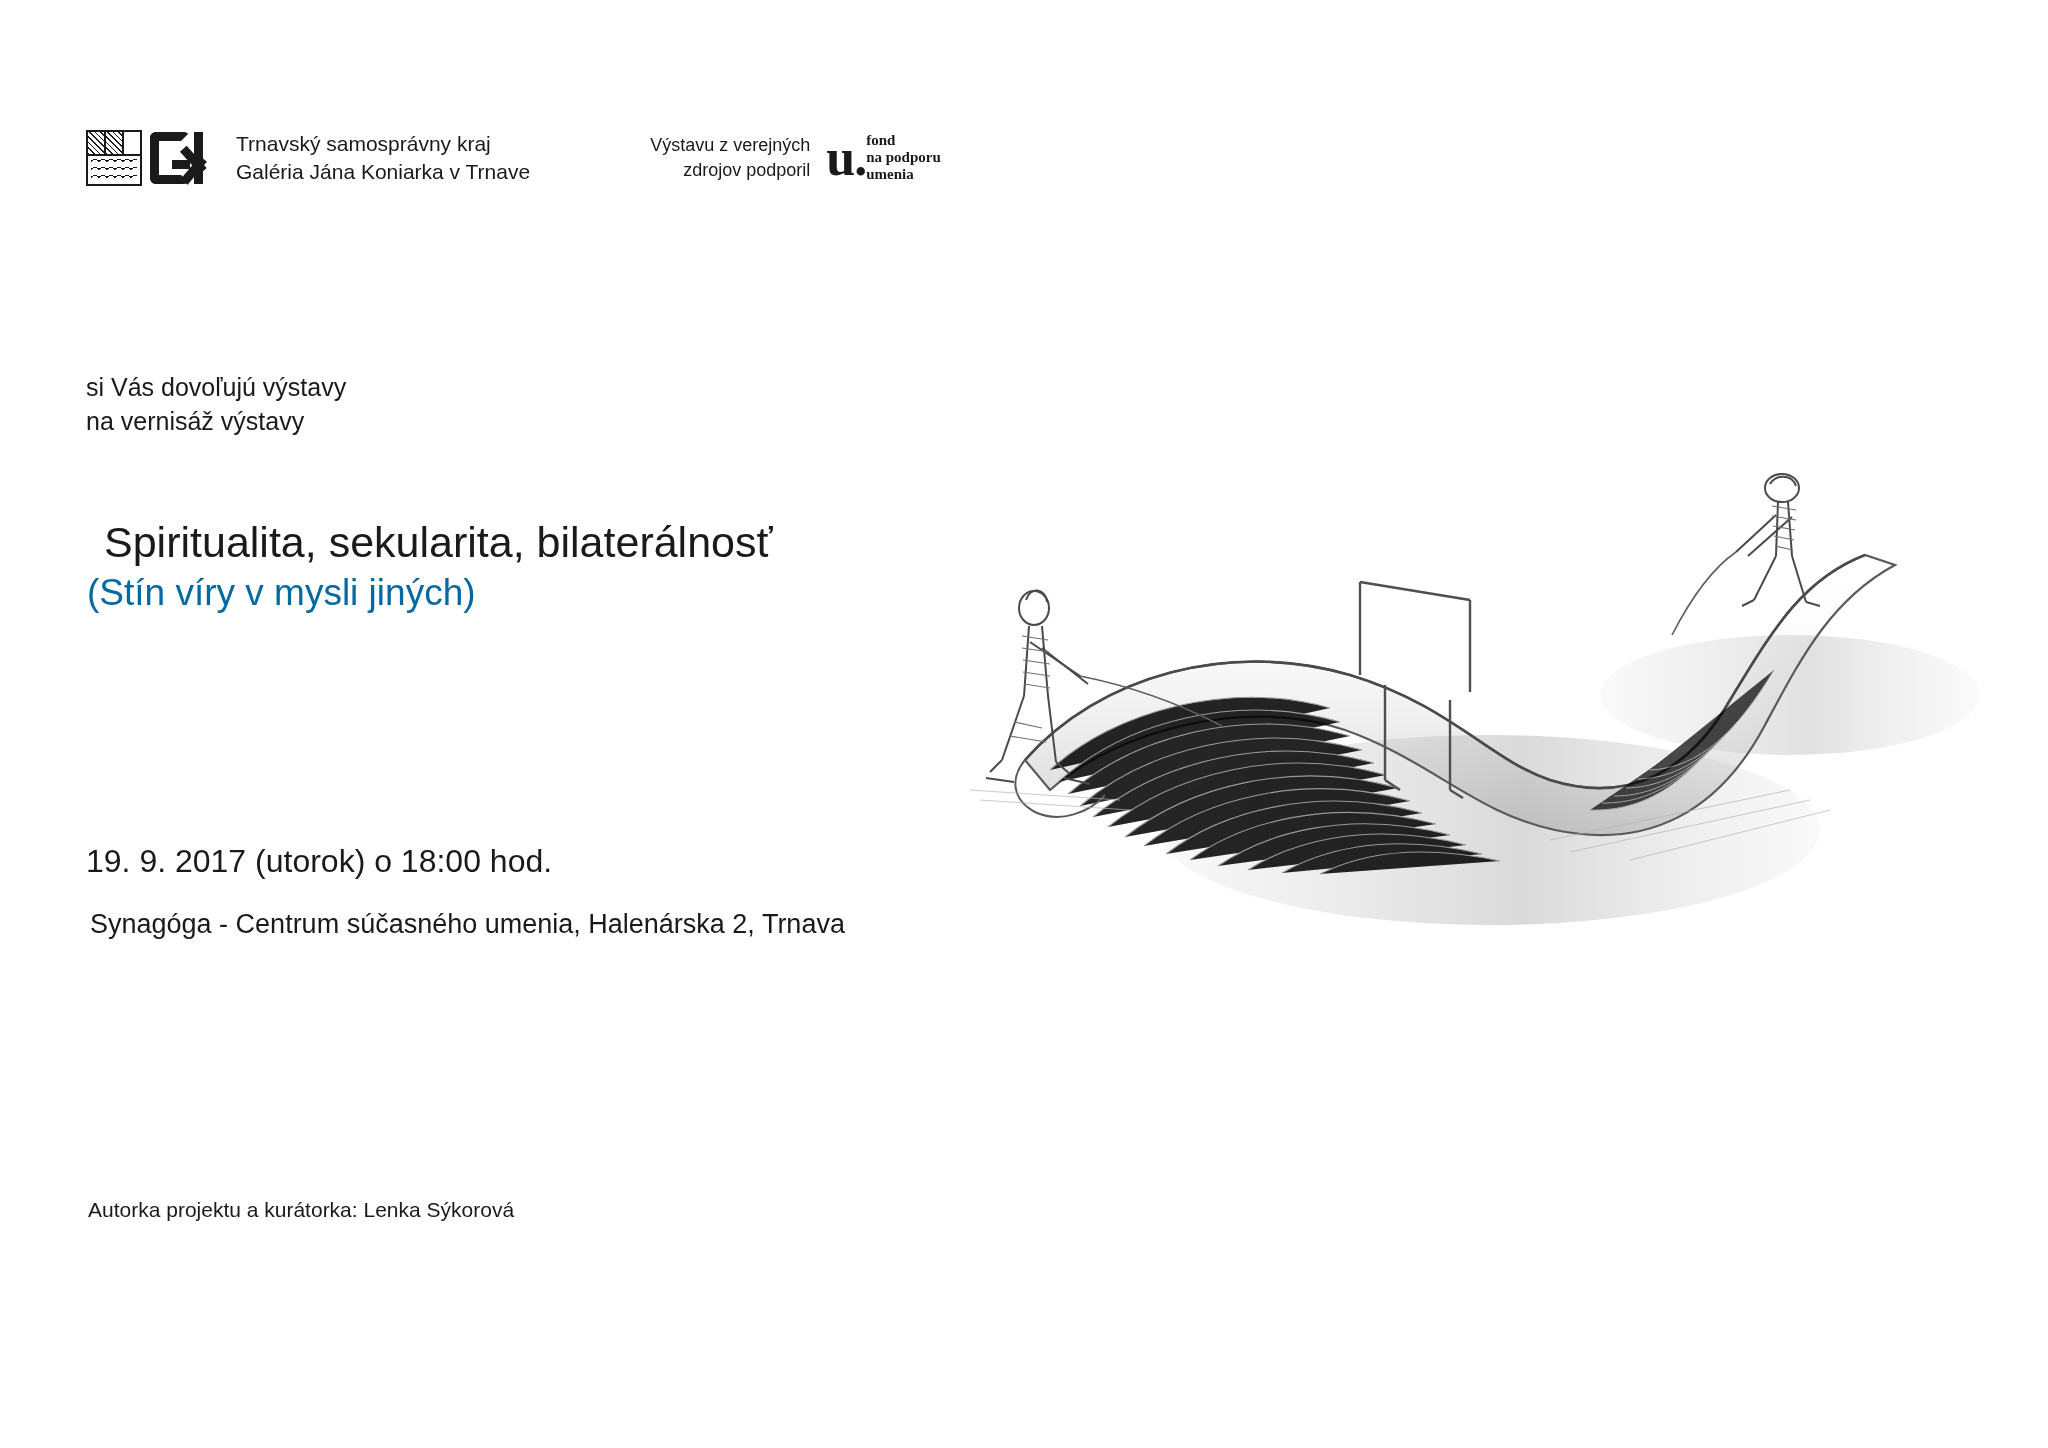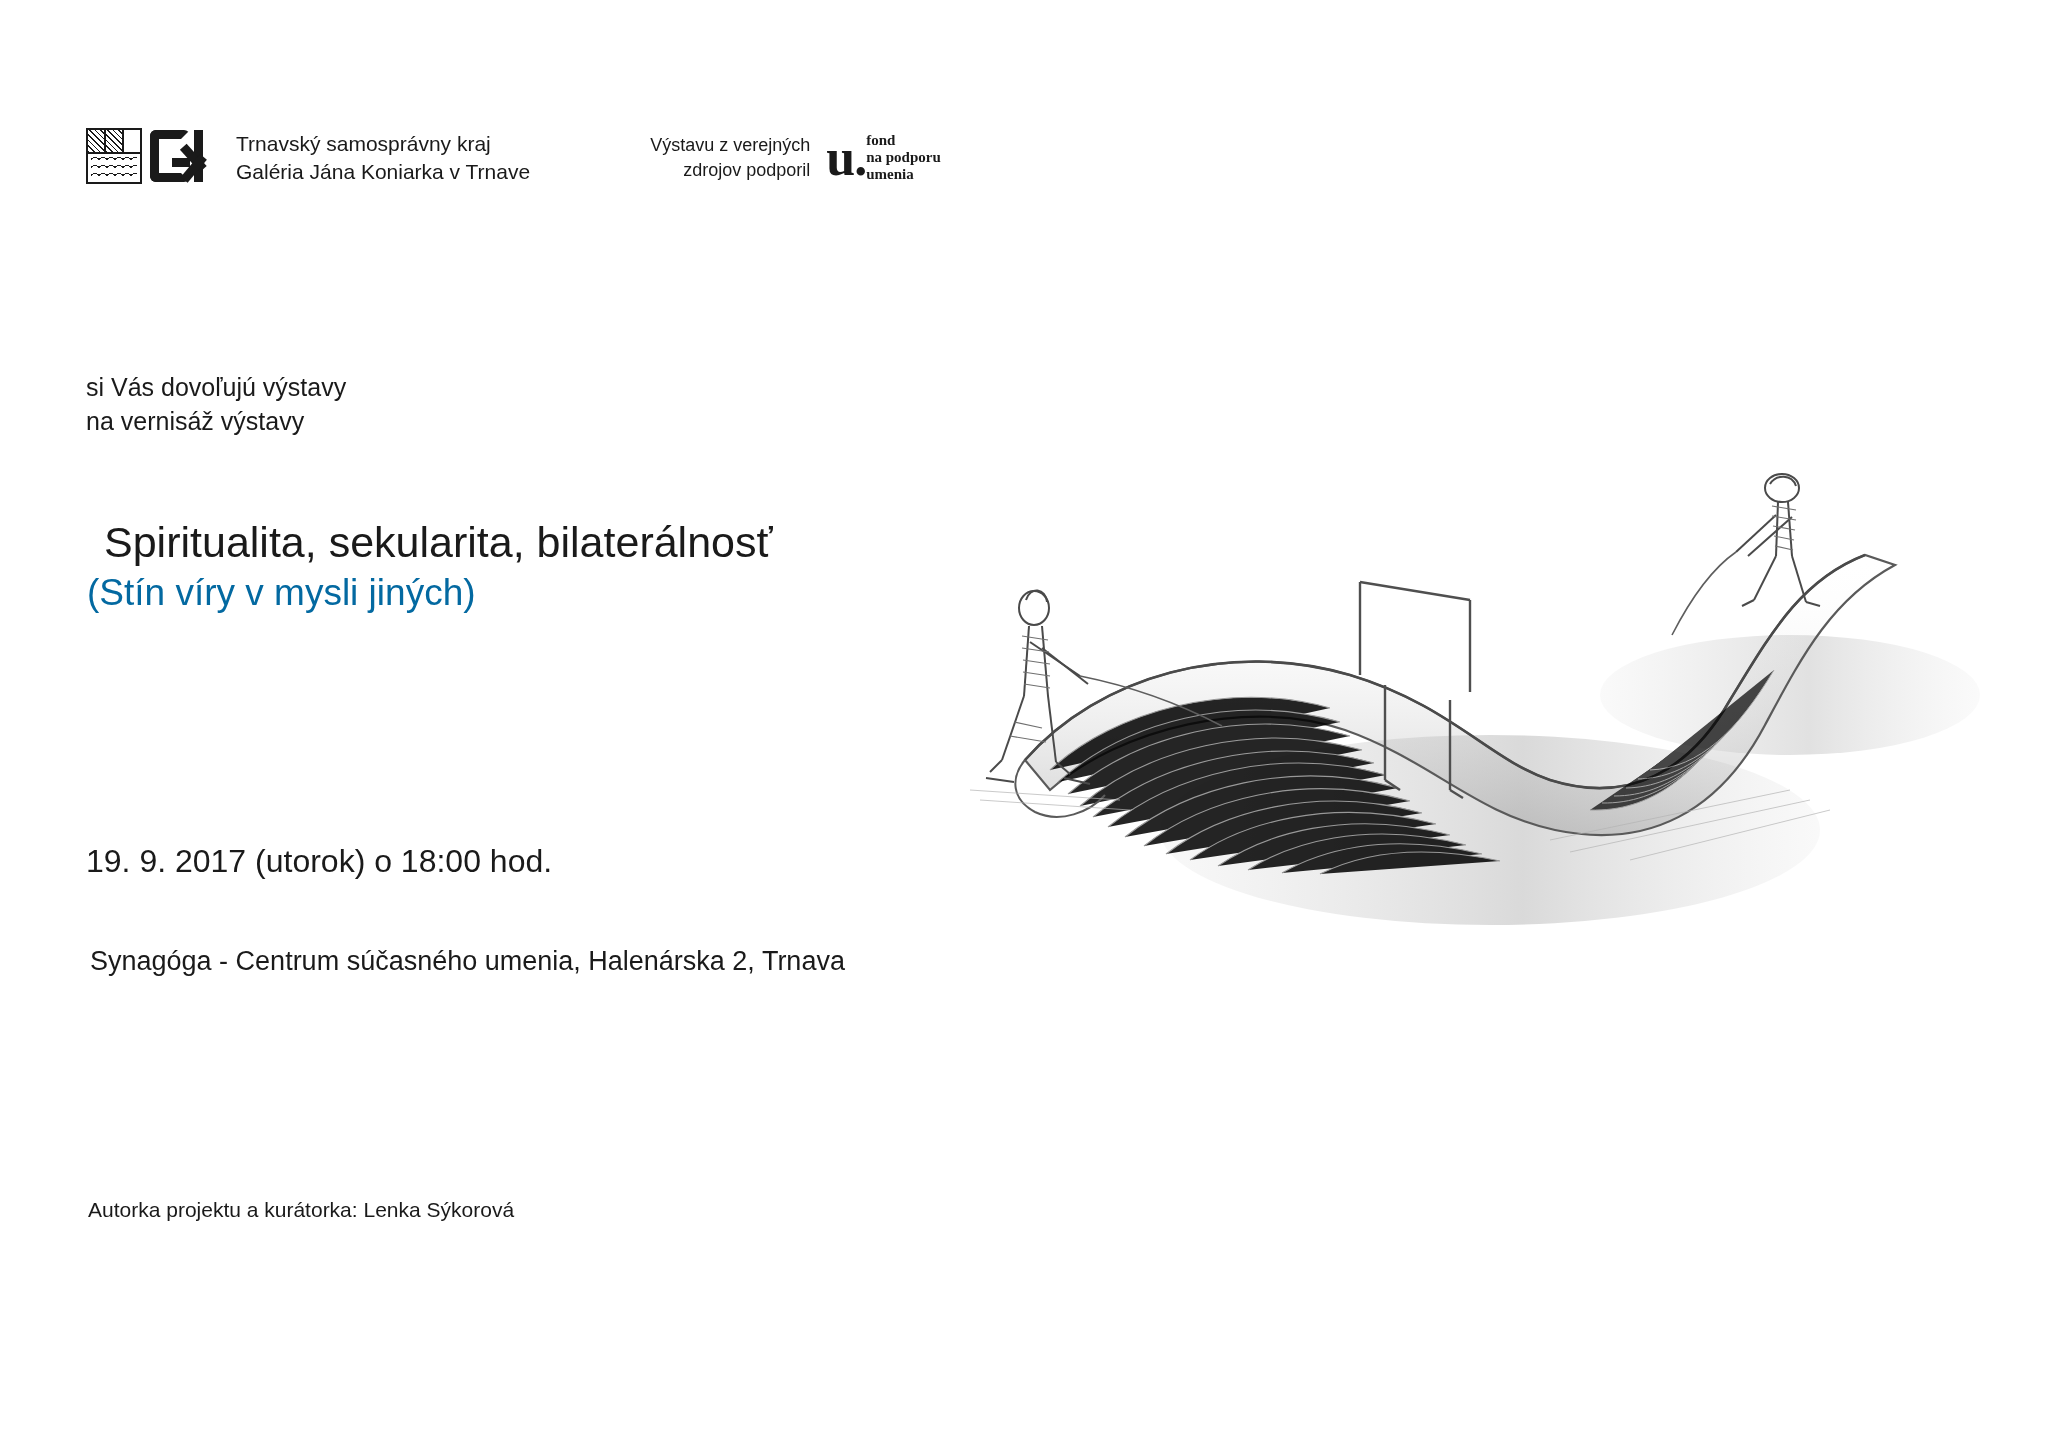--- a/index.html
+++ b/index.html
@@ -20,21 +20,21 @@
   .header {
     position: absolute;
     top: 128px;
     left: 86px;
     display: flex;
     align-items: flex-start;
   }
 
   .gjk-logo {
     display: flex;
-    align-items: flex-start;
+    align-items: flex-end;
   }
   .crest {
     width: 56px;
     height: 56px;
     border: 2px solid #1a1a1a;
     box-sizing: border-box;
     position: relative;
     overflow: hidden;
     background: #ffffff;
   }
@@ -191,21 +191,21 @@
   .when {
     position: absolute;
     top: 840px;
     left: 86px;
     font-size: 32px;
     line-height: 42px;
     color: #1a1a1a;
   }
   .where {
     position: absolute;
-    top: 941px;
+    top: 904px;
     left: 90px;
     font-size: 27px;
     line-height: 40px;
     color: #1a1a1a;
   }
 
   .footer {
     position: absolute;
     top: 1195px;
     left: 88px;

